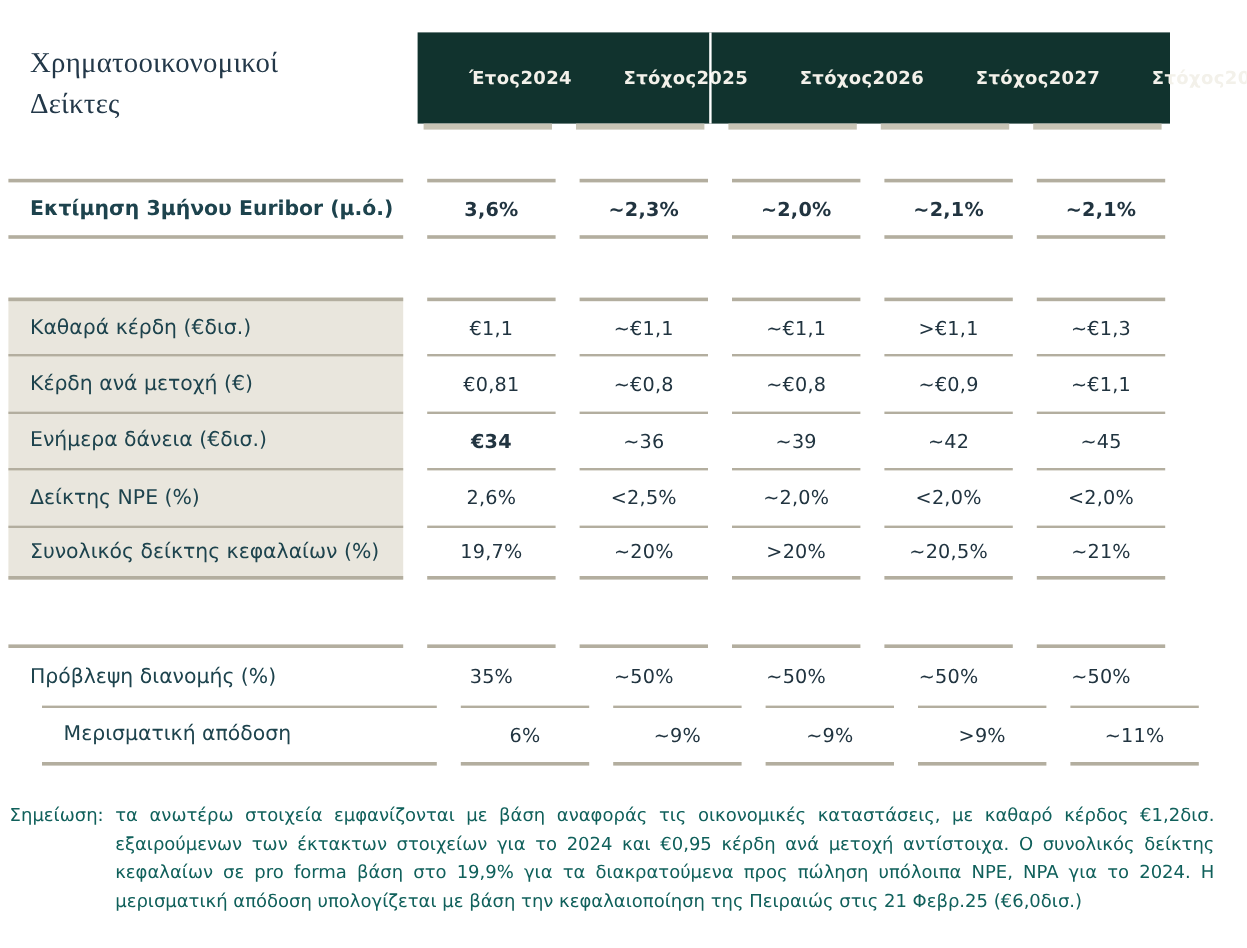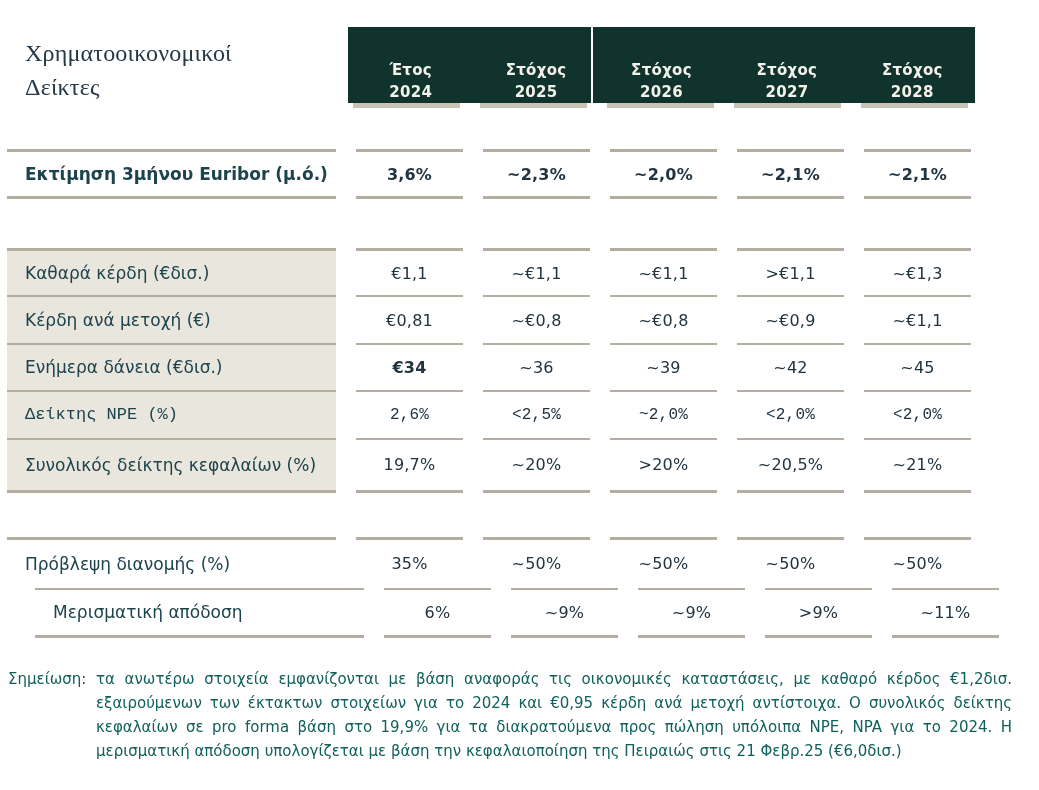--- a/index.html
+++ b/index.html
@@ -28,23 +28,24 @@
     white-space:pre-line;letter-spacing:0.2px;
   }
   
   .header-band{
     position:absolute;left:348px;top:27px;width:627px;height:76px;
     background:var(--dark-green);
     display:flex;
   }
   .header-cell{
     flex:1 1 0;
-    display:flex;flex-direction:column;align-items:center;justify-content:flex-end;
+    display:flex;flex-direction:row;align-items:center;justify-content:space-between;
     color:var(--header-text);font-weight:bold;font-size:15px;line-height:22px;
     letter-spacing:0.3px;
+    margin-left:43px;
   }
   .header-divider{
     position:absolute;left:243px;top:0;width:2px;height:76px;background:#ffffff;
   }
   .header-strips{position:absolute;left:0;top:103px;width:1039px;height:5px;}
   .header-strip{position:absolute;top:0;height:5px;background:var(--strip);}
   
   .block{position:absolute;left:0;width:1039px;}
   .t-row{display:flex;box-sizing:border-box;}
   .row-label{
@@ -149,29 +150,29 @@
           <div class="value-cell">~€1,1</div>
         </div>
         <div class="t-row" style="height: 47.4px;">
           <div class="row-label">Ενήμερα δάνεια (€δισ.)</div>
           <div class="value-cell bold">€34</div>
           <div class="value-cell">~36</div>
           <div class="value-cell">~39</div>
           <div class="value-cell">~42</div>
           <div class="value-cell">~45</div>
         </div>
-        <div class="t-row" style="height: 47.4px; font-family: Liberation Mono, monospace;">
+        <div class="t-row" style="height: 47.4px;">
           <div class="row-label">Δείκτης NPE (%)</div>
           <div class="value-cell">2,6%</div>
           <div class="value-cell">&lt;2,5%</div>
           <div class="value-cell">~2,0%</div>
           <div class="value-cell">&lt;2,0%</div>
           <div class="value-cell">&lt;2,0%</div>
         </div>
-        <div class="t-row" style="height: 55px;">
+        <div class="t-row" style="height: 45px;">
           <div class="row-label">Συνολικός δείκτης κεφαλαίων (%)</div>
           <div class="value-cell">19,7%</div>
           <div class="value-cell">~20%</div>
           <div class="value-cell">&gt;20%</div>
           <div class="value-cell">~20,5%</div>
           <div class="value-cell">~21%</div>
         </div>
       </div>
       <div class="block" style="top: 537px;">
         <div class="t-row" style="height: 50.5px;">

